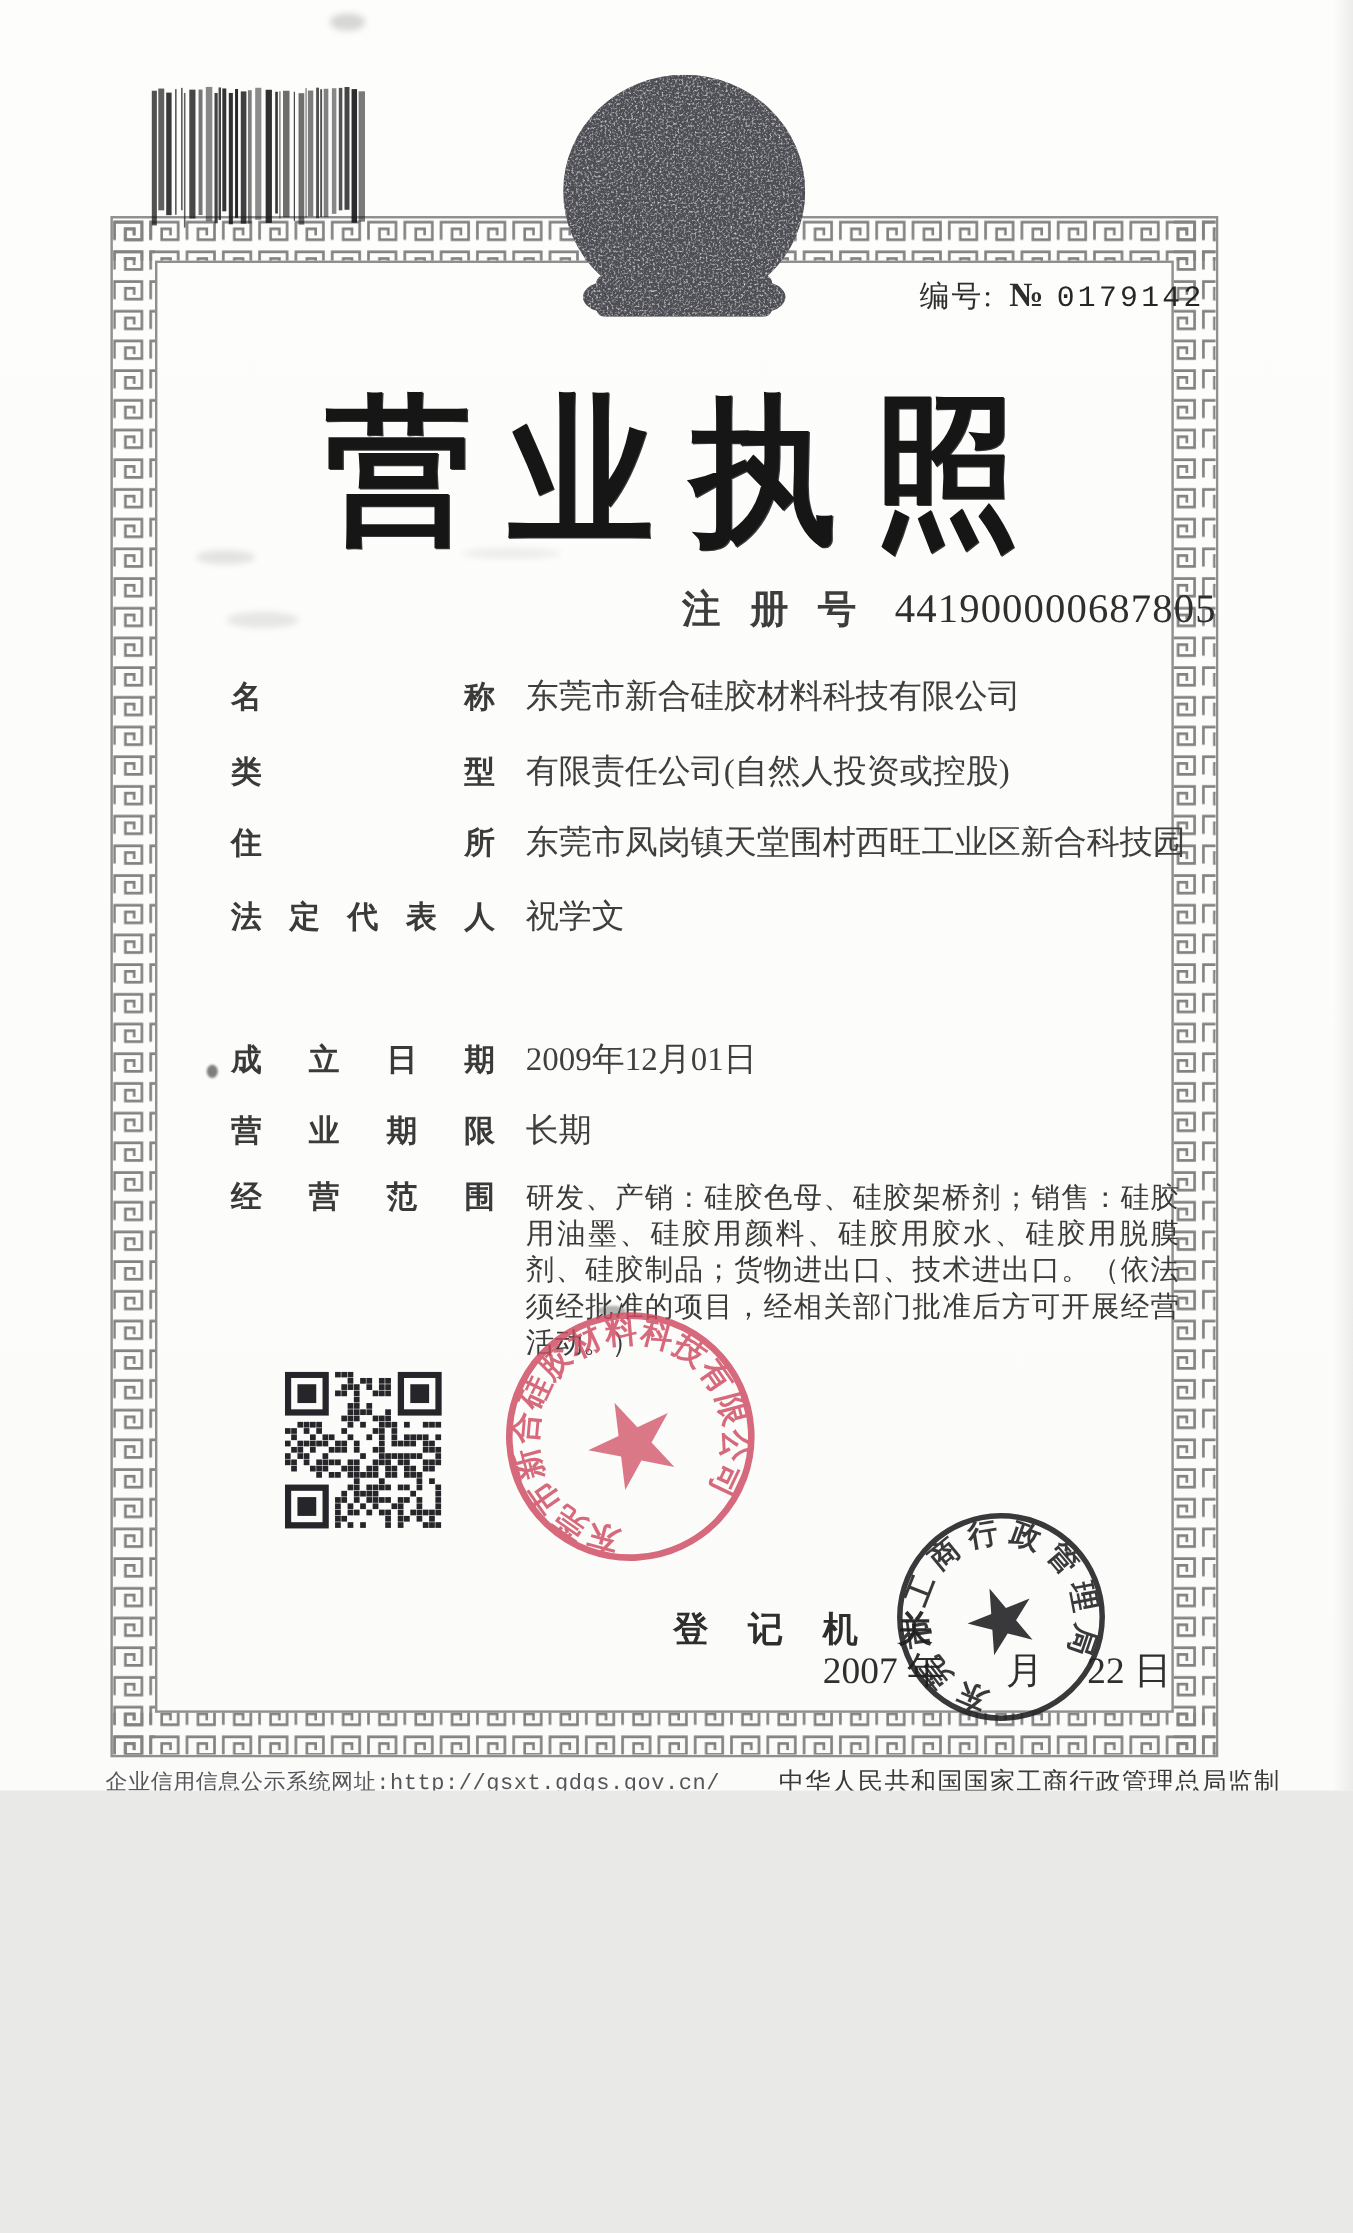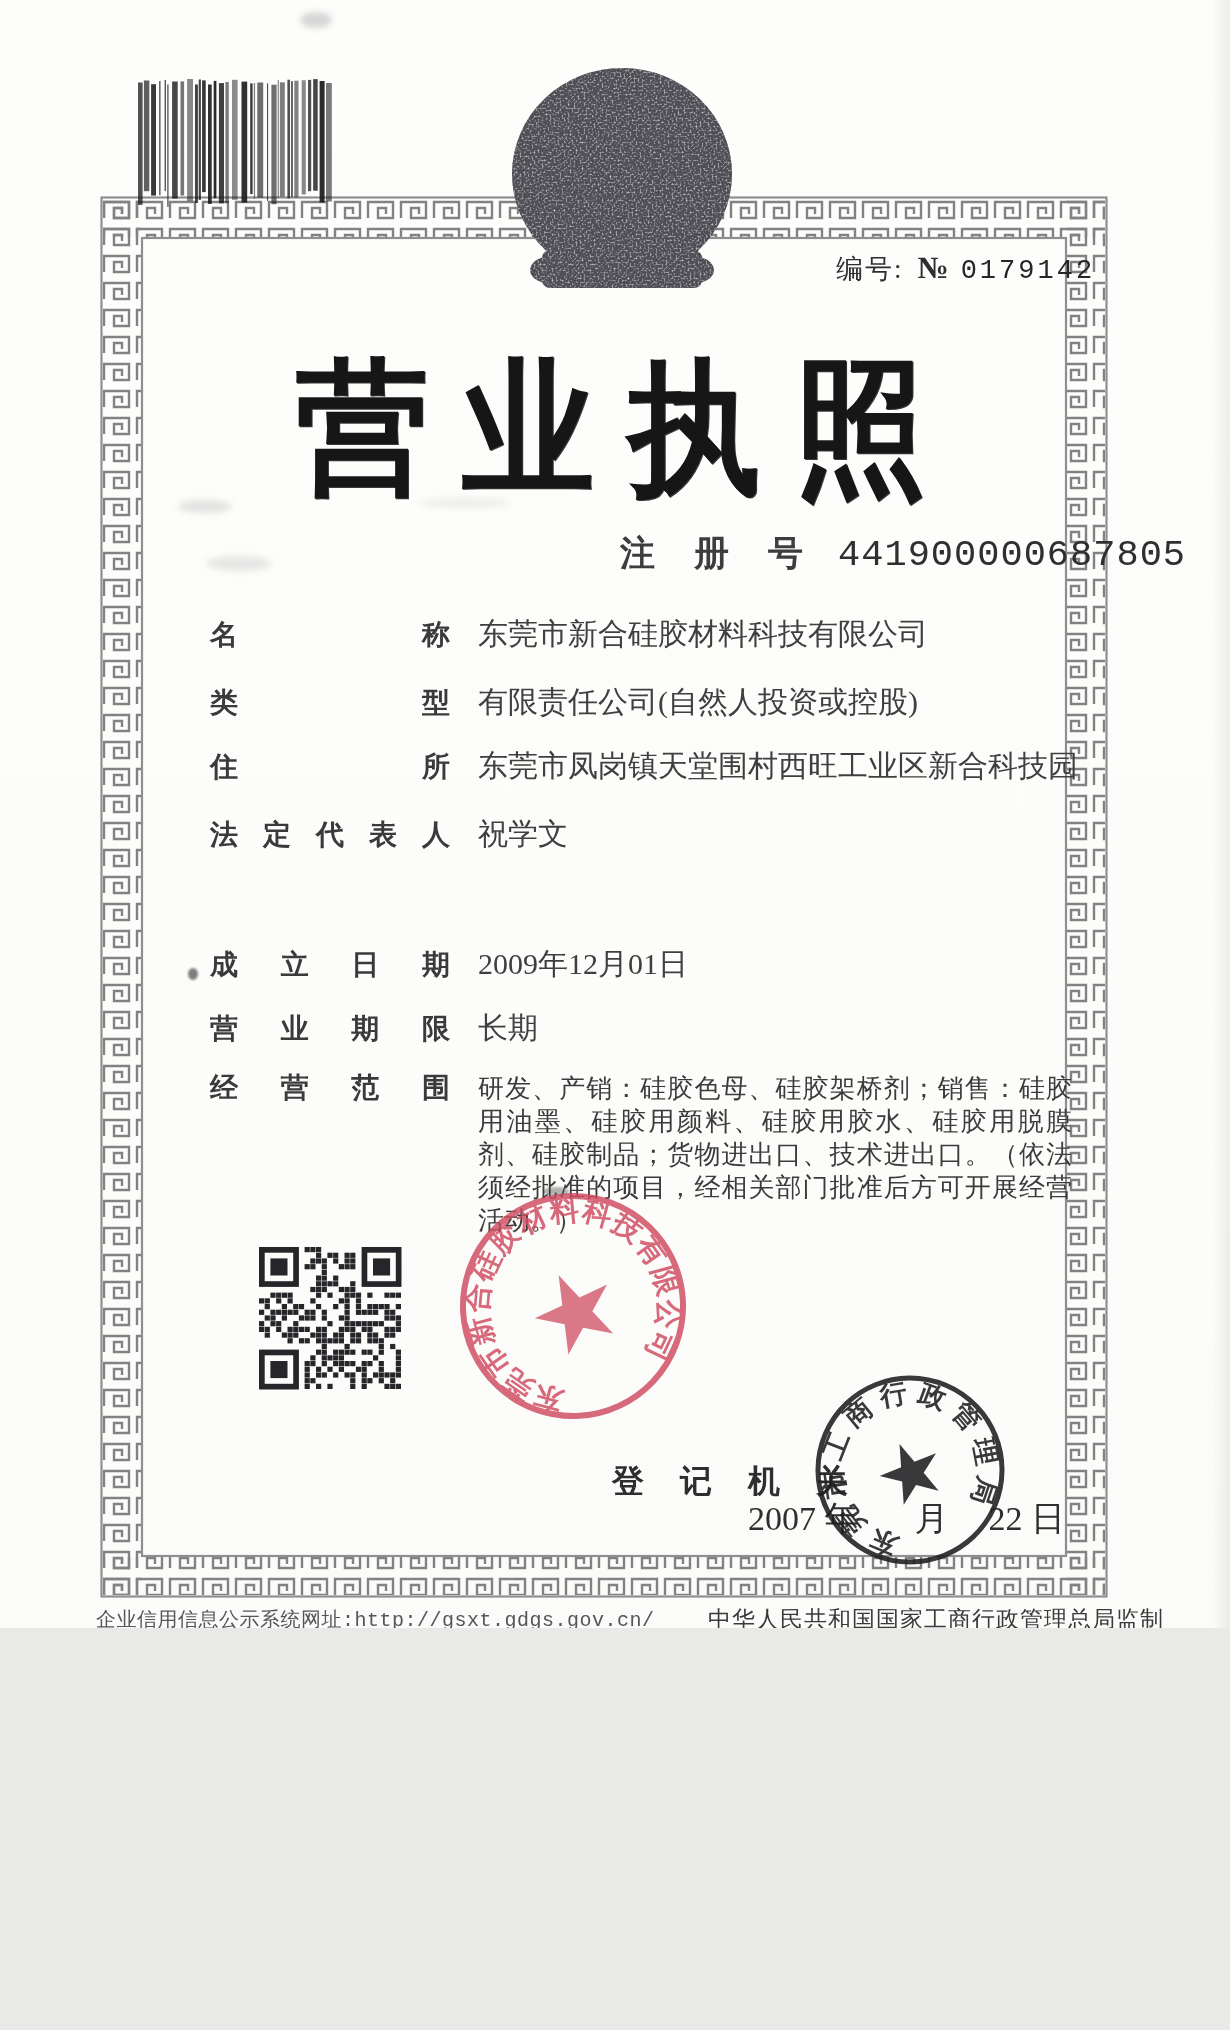--- a/index.html
+++ b/index.html
@@ -16,21 +16,21 @@
 
   
   .serial{left:836px;top:250px;z-index:3;font-size:27px;color:#2e2e2e;letter-spacing:2px;white-space:nowrap;}
   .serial .nosign{font-weight:bold;font-size:31px;margin:0 10px 0 14px;}
   .serial .num{font-family:"Liberation Mono","DejaVu Sans Mono",monospace;font-size:27px;letter-spacing:3px;color:#262626;}
 
   
   .title{left:296px;top:332px;z-index:3;font-family:"Liberation Sans","DejaVu Sans",sans-serif;font-weight:900;font-size:132px;letter-spacing:34px;color:#161616;transform:scaleY(1.10);transform-origin:top left;white-space:nowrap;text-shadow:1px 1px 0 #3a3a3a;}
 
   
-  .regline{left:620px;top:530px;z-index:3;display:flex;align-items:baseline;white-space:nowrap;font-family:Liberation Mono, monospace;}
+  .regline{left:620px;top:530px;z-index:3;display:flex;align-items:baseline;white-space:nowrap;}
   .regline .lbl{font-size:35px;color:#3d3d3d;letter-spacing:9px;font-weight:600;}
   .regline .val{font-size:37px;color:#2f2f2f;margin-left:26px;letter-spacing:1px;}
 
   
   .row{position:absolute;left:210px;width:880px;display:flex;align-items:baseline;z-index:3;}
   .row .flabel{width:240px;flex:0 0 240px;font-size:28px;font-weight:700;color:#3a3a3a;text-align:justify;text-align-last:justify;line-height:1.05;}
   .row .fvalue{margin-left:28px;font-size:30px;color:#3f3f3f;line-height:1.2;white-space:nowrap;}
   .row.scope .fvalue{width:594px;font-size:26px;line-height:1.27;white-space:normal;text-align:justify;color:#3b3b3b;}
 
   

